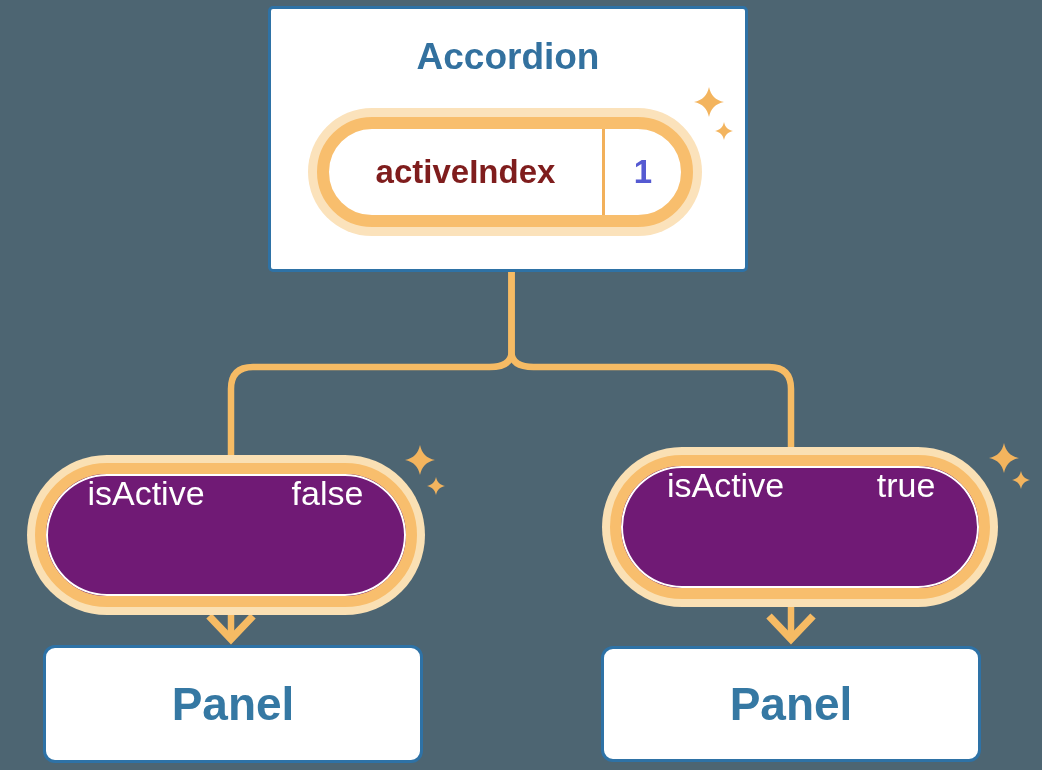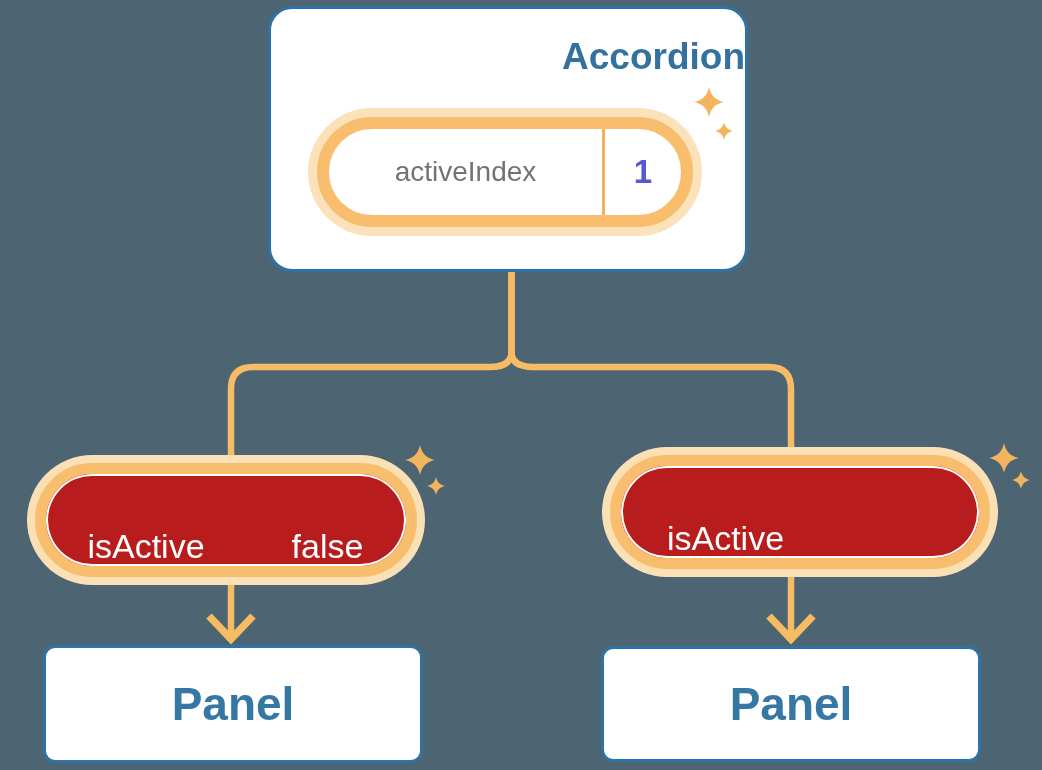--- a/index.html
+++ b/index.html
@@ -20,22 +20,22 @@
 
   .card{
     position:absolute;
     background:#FFFFFF;
     border:3px solid #2E72A6;
     box-sizing:border-box;
     z-index:1;
   }
   .accordion-card{
     left:268px;top:6px;width:480px;height:266px;
-    border-radius:24px;
-    display:flex;flex-direction:column;align-items:flex-end;
+    border-radius:5px;
+    display:flex;flex-direction:column;align-items:center;
   }
   .card-title{
     margin-top:26px;
     font-size:37px;line-height:44px;font-weight:600;
     color:#33719F;
   }
   .panel-card{
     width:380px;height:118px;
     border-radius:12px;
     display:flex;align-items:center;justify-content:center;
@@ -53,40 +53,40 @@
     box-sizing:border-box;
     background:#FFFFFF;
     border:12px solid #F8BE6D;
     border-radius:999px;
     box-shadow:0 0 0 9px #FBE2BB;
     display:flex;align-items:stretch;
     overflow:hidden;
   }
   .state-pill .seg-name{
     width:273px;display:flex;align-items:center;justify-content:center;
-    font-size:28px;color:#737373;
+    font-size:33px;color:#7f1d1d;font-weight:bold;
   }
   .state-pill .seg-divider{
     width:3px;background:#F2B05A;flex:0 0 auto;
   }
   .state-pill .seg-value{
     flex:1;display:flex;align-items:center;justify-content:center;
     font-size:33px;font-weight:700;color:#555AD2;
   }
 
   
   .prop-pill{
     position:absolute;
-    width:382px;height:114px;
+    width:382px;height:144px;
     box-sizing:border-box;
-    background:#b91c1c;
+    background:#701a75;
     border:11px solid #F8BE6D;
     border-radius:999px;
     box-shadow:0 0 0 8px #FAE0B4, inset 0 0 0 2px #FFFFFF;
-    display:flex;align-items:flex-end;
+    display:flex;align-items:flex-start;
     overflow:hidden;
     z-index:2;
   }
   .prop-pill.left{left:35px;top:463px;}
   .prop-pill.right{left:610px;top:455px;width:380px;}
   .prop-pill .seg-name{
     display:flex;align-items:center;justify-content:center;
     font-size:34px;color:#FFFFFF;
   }
   .prop-pill.left .seg-name{width:200px;}
@@ -129,20 +129,21 @@
 
   <div class="prop-pill left">
     <div class="seg-name">isActive</div>
     <div class="seg-divider"></div>
     <div class="seg-value">false</div>
   </div>
 
   <div class="prop-pill right">
     <div class="seg-name">isActive</div>
     <div class="seg-divider"></div>
+    <div class="seg-value">true</div>
   </div>
 
   <div class="card panel-card left">
     <div class="panel-title">Panel</div>
   </div>
   <div class="card panel-card right">
     <div class="panel-title">Panel</div>
   </div>
 
   <svg id="sparkles" class="layer" viewBox="0 0 1042 770">

